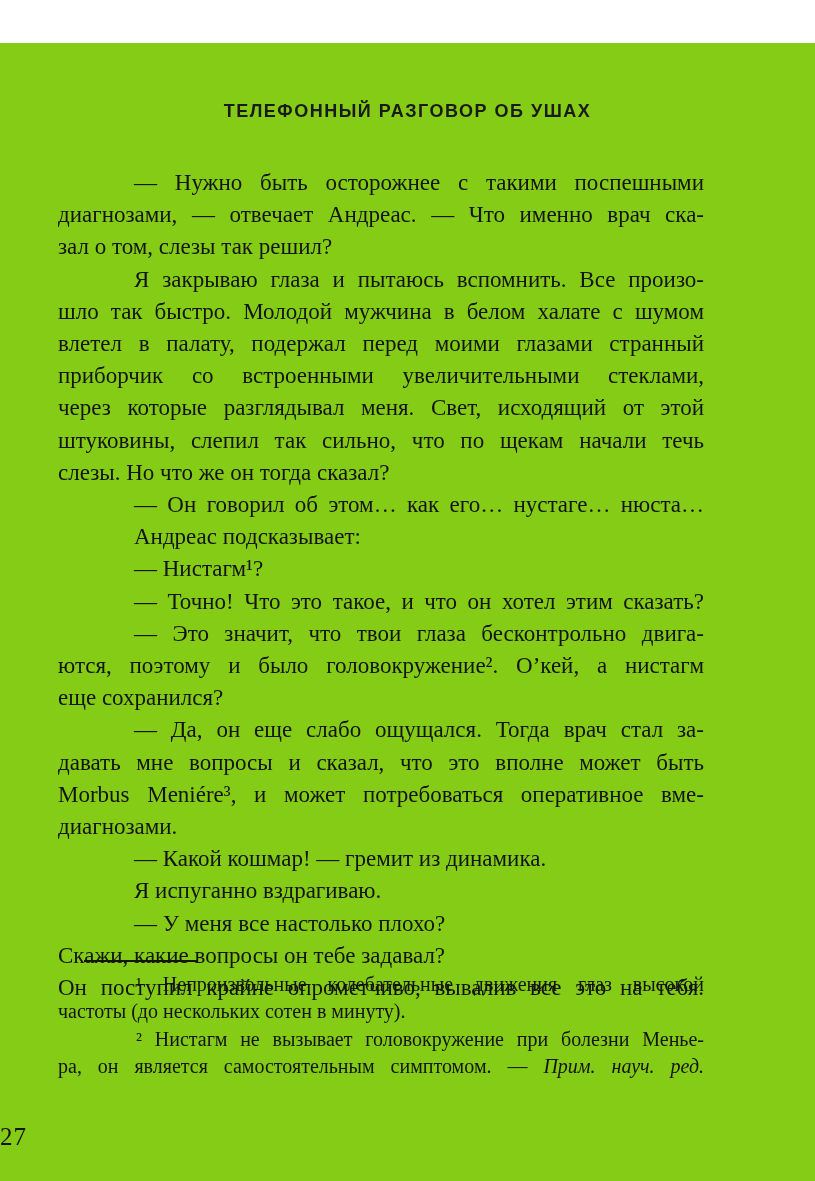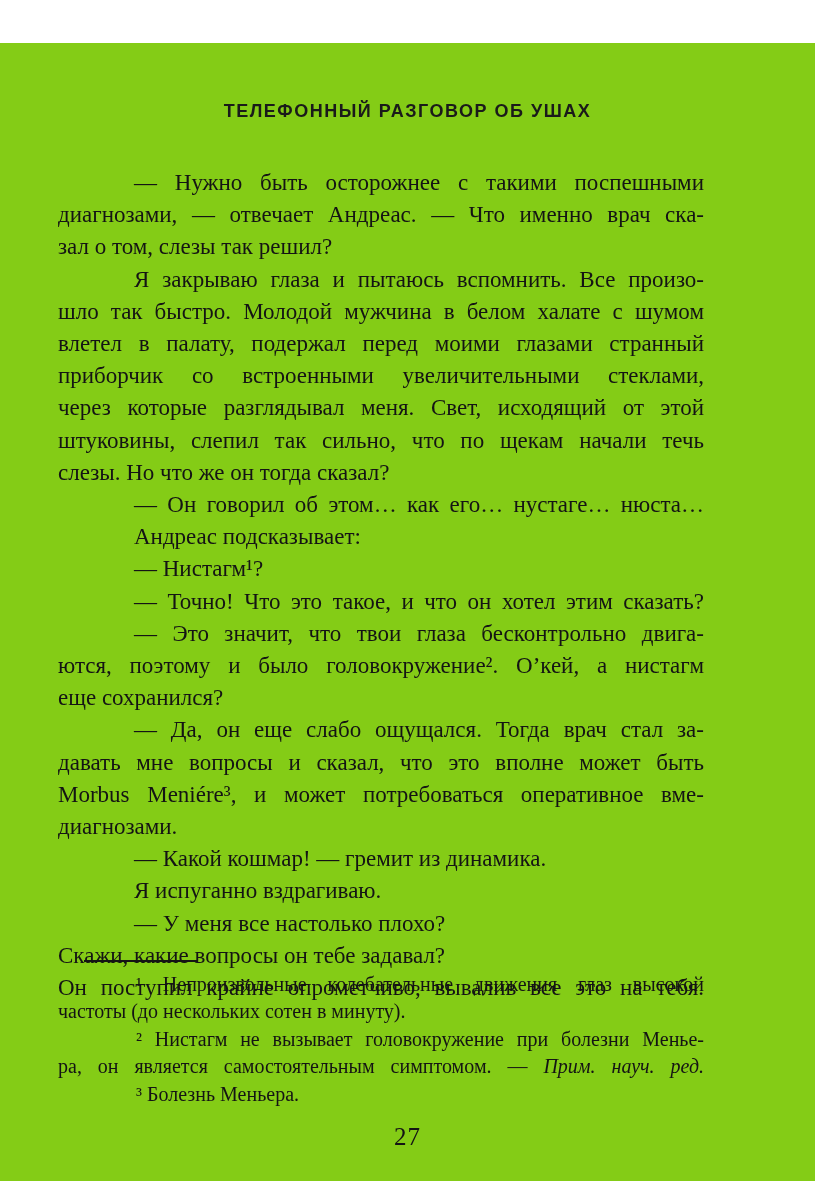--- a/index.html
+++ b/index.html
@@ -48,21 +48,20 @@
     left: 58px; top: 928px;
     width: 646px;
     font-size: 20px;
     line-height: 27.4px;
   }
   .footnotes .line.first { text-indent: 78px; }
   .it { font-style: italic; }
   .page-number {
     position: absolute;
     top: 1080px; left: 0; right: 0;
-    text-align: center;
     font-size: 25px;
     letter-spacing: 1px;
     color: #141414;
   }
 </style>
 </head>
 <body>
 
 <div class="page" style="background: #84cc16; color: rgb(20, 20, 20); margin-top: 43px;">
   <div class="running-head">ТЕЛЕФОННЫЙ РАЗГОВОР ОБ УШАХ</div>
@@ -124,19 +123,16 @@
 
   <div class="footnotes">
       <div class="para">
         <div class="line first"><span>¹ Непроизвольные колебательные движения глаз высокой</span></div>
         <div class="line last"><span>частоты (до нескольких сотен в минуту).</span></div>
       </div>
       <div class="para">
         <div class="line first"><span>² Нистагм не вызывает головокружение при болезни Менье-</span></div>
         <div class="line"><span>ра, он является самостоятельным симптомом. — </span><span class="it">Прим. науч. ред.</span></div>
       </div>
-      <div class="para">
-        <div class="line first last"><span>³ Болезнь Меньера.</span></div>
-      </div>
     </div>
 
   <div class="page-number">27</div>
 </div>
 
 </body></html>

